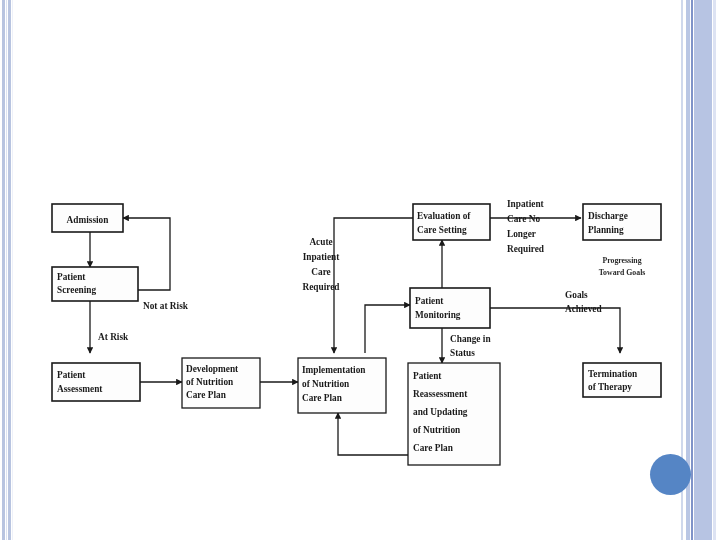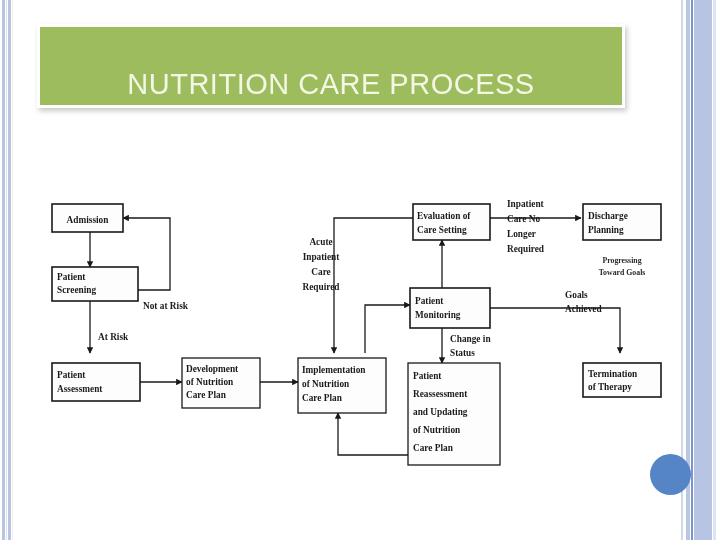--- a/index.html
+++ b/index.html
@@ -105,23 +105,20 @@
   <div class="stripe stripe-l2"></div>
   <div class="stripe stripe-l3"></div>
   <div class="stripe stripe-l4"></div>
 
   <div class="stripe stripe-r1"></div>
   <div class="stripe stripe-r2"></div>
   <div class="stripe stripe-r3"></div>
   <div class="stripe stripe-r4"></div>
   <div class="stripe stripe-r5"></div>
 
-  <div id="title-banner">
-    <div id="title-text">NUTRITION CARE PROCESS</div>
-  </div>
 
   <div id="bullet-circle"></div>
 
   <div id="diagram">
     <svg width="650" height="290" viewBox="0 0 650 290" xmlns="http://www.w3.org/2000/svg">
       <defs>
         <marker id="arrow" viewBox="0 0 10 10" refX="9" refY="5" markerWidth="5" markerHeight="5" orient="auto-start-reverse">
           <path d="M 0 0 L 10 5 L 0 10 z" fill="#1a1a1a"></path>
         </marker>
       </defs>

